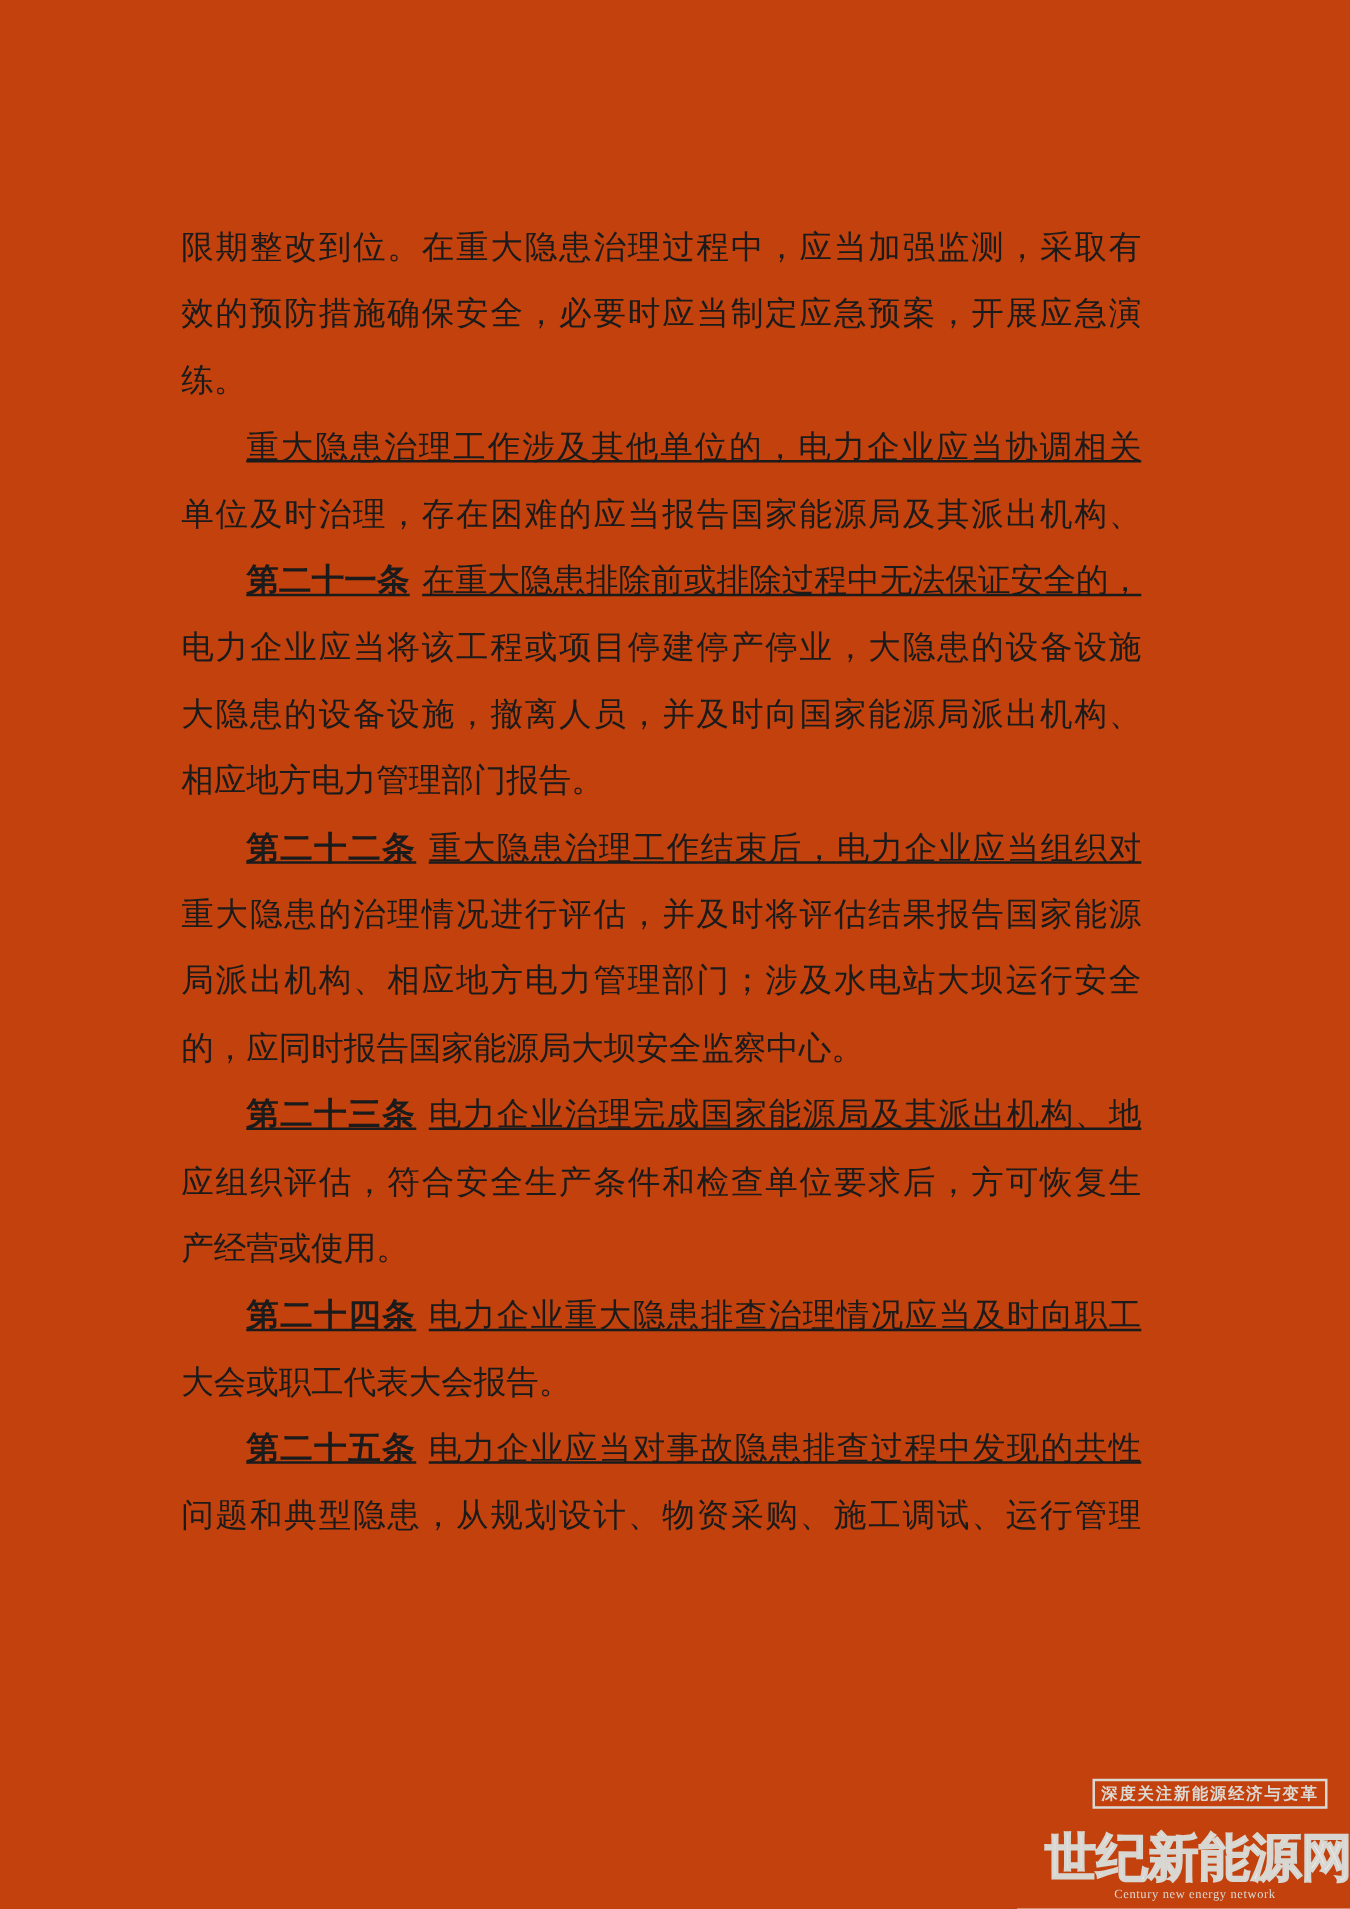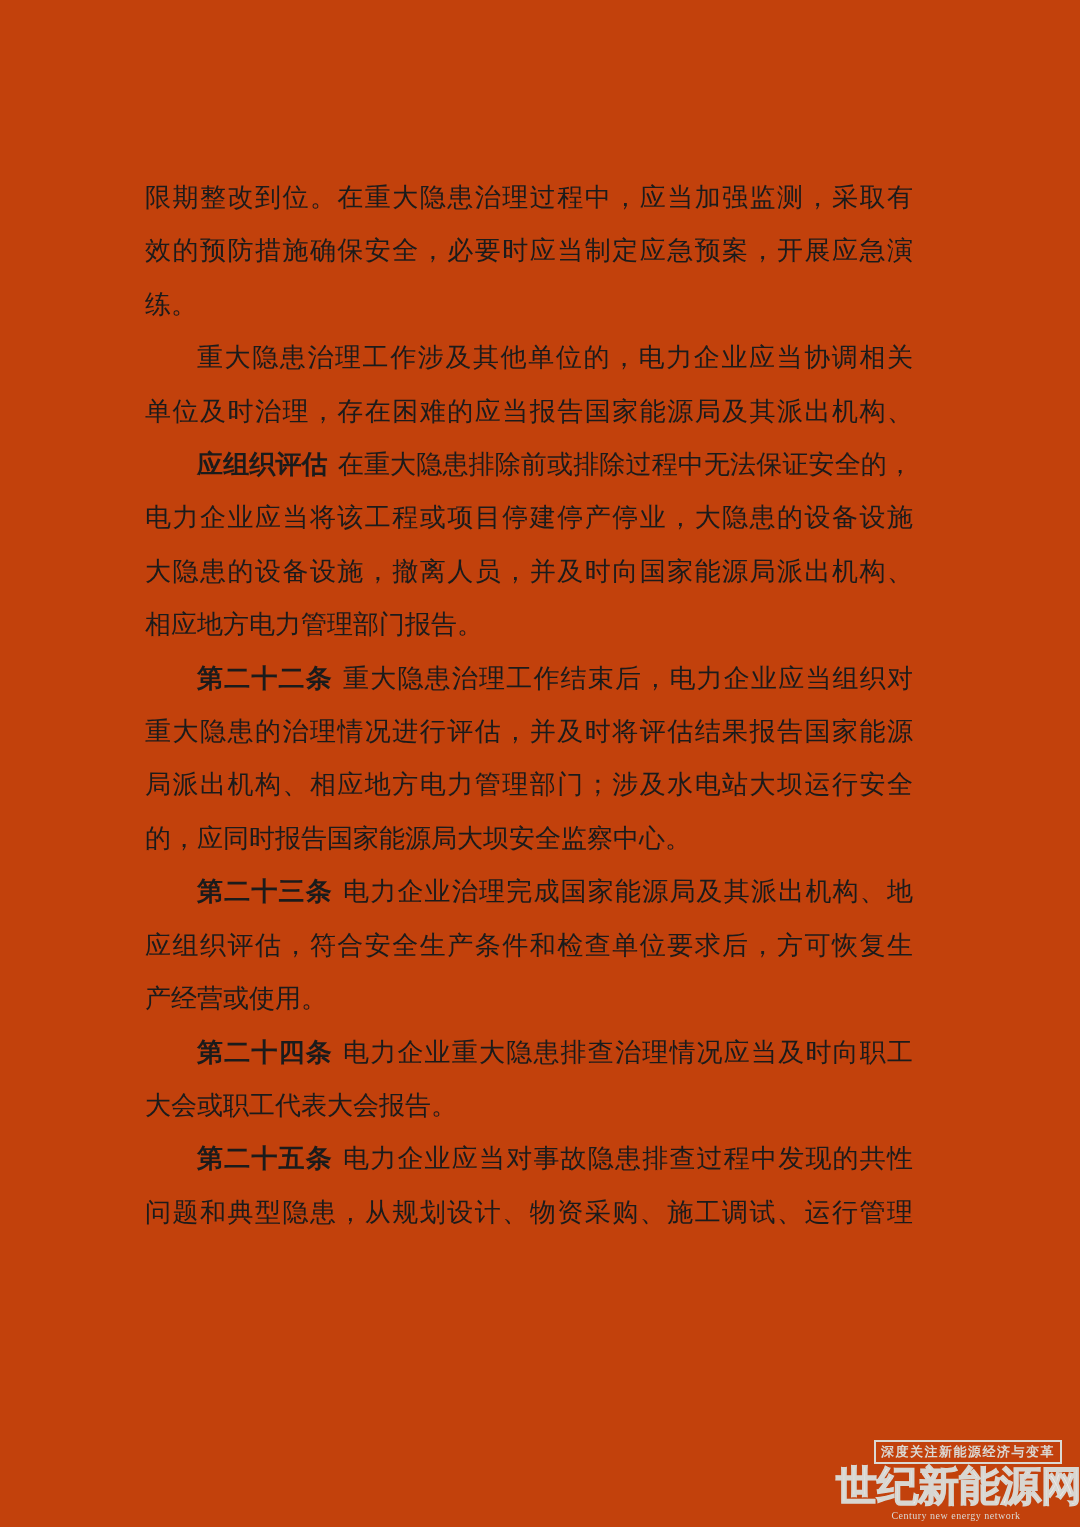--- a/index.html
+++ b/index.html
@@ -18,35 +18,35 @@
     width: 768px;
     color: #1b1b1b;
     font-size: 26px;
   }
   .line {
     line-height: 53.4px;
     text-align: justify;
     text-align-last: justify;
   }
   .line.short { text-align-last: left; }
-  .line.indent { padding-left: 52px; }
+  .line.indent { padding-left: 52px; text-decoration: underline; }
   .article-label {
     font-weight: bold;
     font-family: "Liberation Sans", sans-serif;
     margin-right: 10px;
   }
   .watermark {
     position: absolute;
     right: 4px;
     bottom: 6px;
     width: 240px;
     text-align: center;
     user-select: none;
   }
-  .wm-slogan-row { text-align: right; padding-right: 14px; margin-bottom: 0; }
+  .wm-slogan-row { text-align: right; padding-right: 14px; margin-bottom: 17px; }
   .wm-slogan {
     display: inline-block;
     border: 2px solid #dbd9d4;
     color: #dbd9d4;
     font-size: 13px;
     font-weight: bold;
     letter-spacing: 1.5px;
     padding: 1px 5px;
     font-family: "Liberation Sans", sans-serif;
   }
@@ -70,21 +70,21 @@
 </head>
 <body>
 
 <div class="page">
   <div class="doc">
       <div class="line"><span>限期整改到位。在重大隐患治理过程中，应当加强监测，采取有</span></div>
       <div class="line"><span>效的预防措施确保安全，必要时应当制定应急预案，开展应急演</span></div>
       <div class="line short"><span>练。</span></div>
       <div class="line indent"><span>重大隐患治理工作涉及其他单位的，电力企业应当协调相关</span></div>
       <div class="line"><span>单位及时治理，存在困难的应当报告国家能源局及其派出机构、</span></div>
-      <div class="line indent"><span class="article-label">应组织评估</span><span>在重大隐患排除前或排除过程中无法保证安全的，</span></div>
+      <div class="line indent"><span class="article-label">第二十一条</span><span>在重大隐患排除前或排除过程中无法保证安全的，</span></div>
       <div class="line"><span>电力企业应当将该工程或项目停建停产停业，大隐患的设备设施</span></div>
       <div class="line"><span>大隐患的设备设施，撤离人员，并及时向国家能源局派出机构、</span></div>
       <div class="line short"><span>相应地方电力管理部门报告。</span></div>
       <div class="line indent"><span class="article-label">第二十二条</span><span>重大隐患治理工作结束后，电力企业应当组织对</span></div>
       <div class="line"><span>重大隐患的治理情况进行评估，并及时将评估结果报告国家能源</span></div>
       <div class="line"><span>局派出机构、相应地方电力管理部门；涉及水电站大坝运行安全</span></div>
       <div class="line short"><span>的，应同时报告国家能源局大坝安全监察中心。</span></div>
       <div class="line indent"><span class="article-label">第二十三条</span><span>电力企业治理完成国家能源局及其派出机构、地</span></div>
       <div class="line"><span>应组织评估，符合安全生产条件和检查单位要求后，方可恢复生</span></div>
       <div class="line short"><span>产经营或使用。</span></div>

